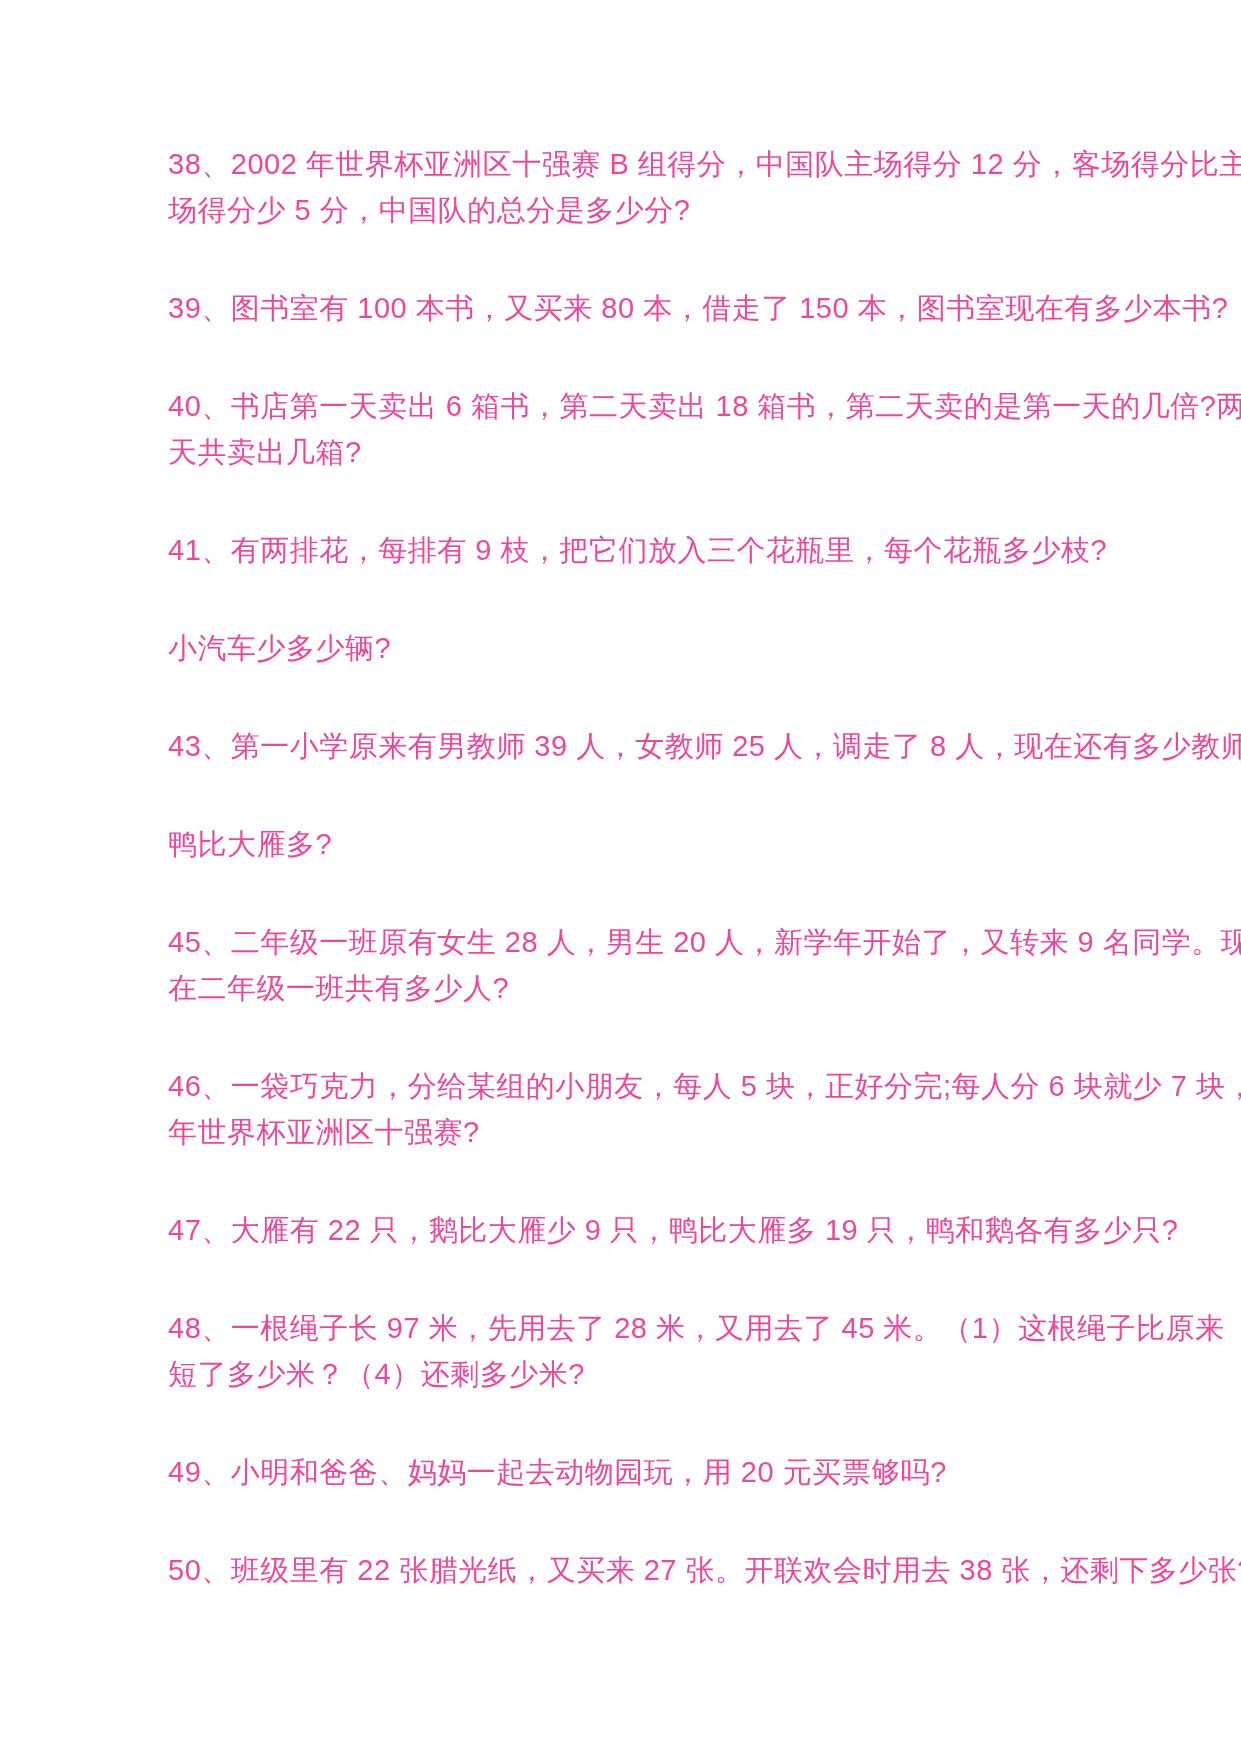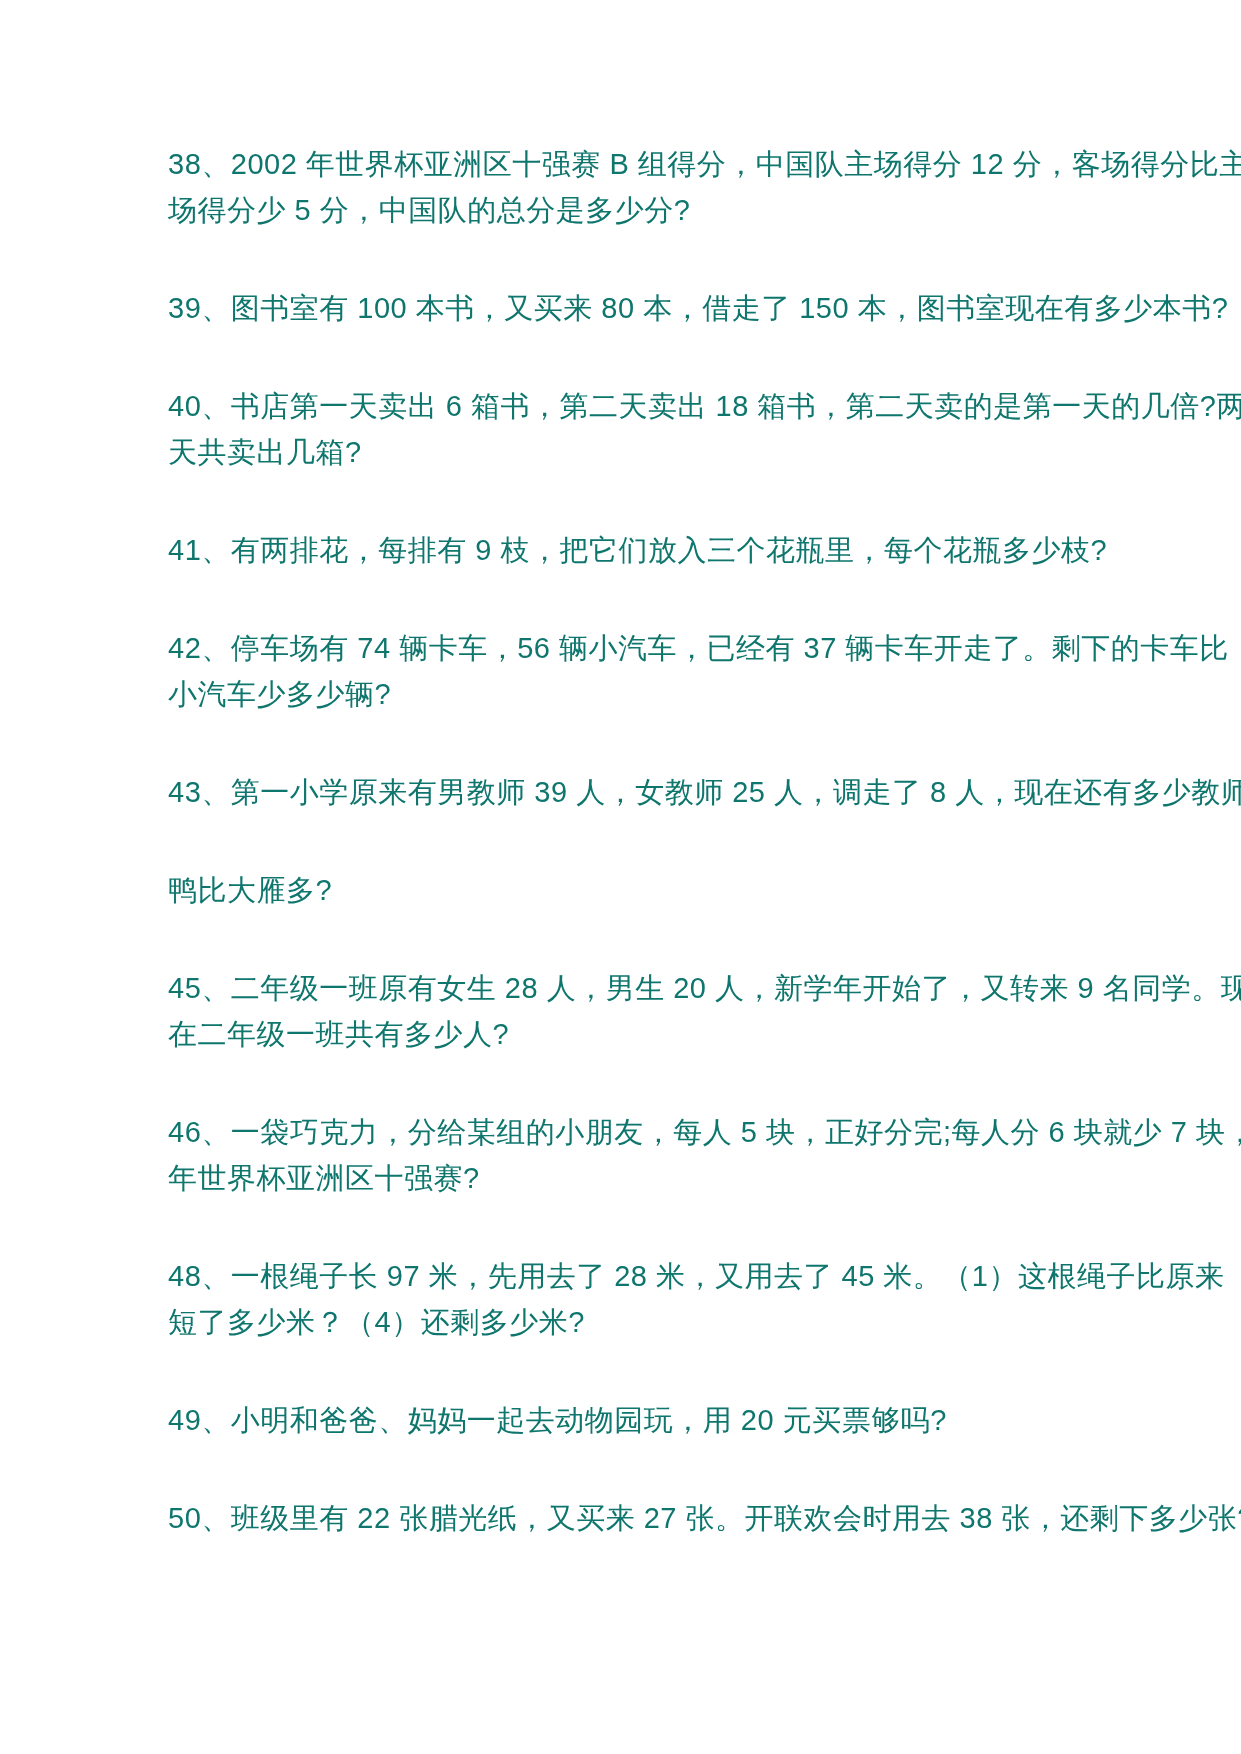--- a/index.html
+++ b/index.html
@@ -20,21 +20,21 @@
   }
   .problem {
     margin: 0 0 52px 0;
   }
   .problem:last-child {
     margin-bottom: 0;
   }
   .line {
     font-size: 29px;
     line-height: 46px;
-    color: #0f766e;
+    color: #ec4899;
     white-space: pre;
     letter-spacing: 0.5px;
   }
 </style>
 </head>
 <body>
 
 <div class="page">
   <div class="content">
 
@@ -50,21 +50,20 @@
     <div class="problem">
       <div class="line">40、书店第一天卖出 6 箱书，第二天卖出 18 箱书，第二天卖的是第一天的几倍?两</div>
       <div class="line">天共卖出几箱?</div>
     </div>
 
     <div class="problem">
       <div class="line">41、有两排花，每排有 9 枝，把它们放入三个花瓶里，每个花瓶多少枝?</div>
     </div>
 
     <div class="problem">
-      <div class="line">42、停车场有 74 辆卡车，56 辆小汽车，已经有 37 辆卡车开走了。剩下的卡车比</div>
       <div class="line">小汽车少多少辆?</div>
     </div>
 
     <div class="problem">
       <div class="line">43、第一小学原来有男教师 39 人，女教师 25 人，调走了 8 人，现在还有多少教师?</div>
     </div>
 
     <div class="problem">
       <div class="line">鸭比大雁多?</div>
     </div>
@@ -72,20 +71,23 @@
     <div class="problem">
       <div class="line">45、二年级一班原有女生 28 人，男生 20 人，新学年开始了，又转来 9 名同学。现</div>
       <div class="line">在二年级一班共有多少人?</div>
     </div>
 
     <div class="problem">
       <div class="line">46、一袋巧克力，分给某组的小朋友，每人 5 块，正好分完;每人分 6 块就少 7 块，</div>
       <div class="line">年世界杯亚洲区十强赛?</div>
     </div>
 
+    <div class="problem">
+      <div class="line">47、大雁有 22 只，鹅比大雁少 9 只，鸭比大雁多 19 只，鸭和鹅各有多少只?</div>
+    </div>
 
     <div class="problem">
       <div class="line">48、一根绳子长 97 米，先用去了 28 米，又用去了 45 米。（1）这根绳子比原来</div>
       <div class="line">短了多少米？（4）还剩多少米?</div>
     </div>
 
     <div class="problem">
       <div class="line">49、小明和爸爸、妈妈一起去动物园玩，用 20 元买票够吗?</div>
     </div>
 

